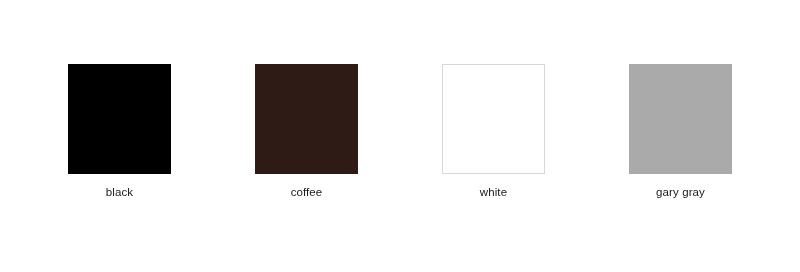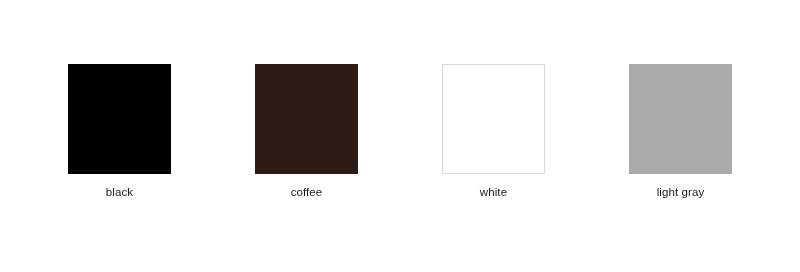--- a/index.html
+++ b/index.html
@@ -66,16 +66,16 @@
       <div class="swatch-cell">
         <div class="swatch-chip" style="background: rgb(46, 27, 22); border: 0px none;"></div>
         <div class="swatch-label">coffee</div>
       </div>
       <div class="swatch-cell">
         <div class="swatch-chip" style="background: rgb(255, 255, 255); border: 1px solid rgb(216, 216, 216);"></div>
         <div class="swatch-label">white</div>
       </div>
       <div class="swatch-cell">
         <div class="swatch-chip" style="background: rgb(170, 170, 170); border: 0px none;"></div>
-        <div class="swatch-label">light gray</div>
+        <div class="swatch-label">gary gray</div>
       </div>
     </div>
 </div>
 
 </body></html>

